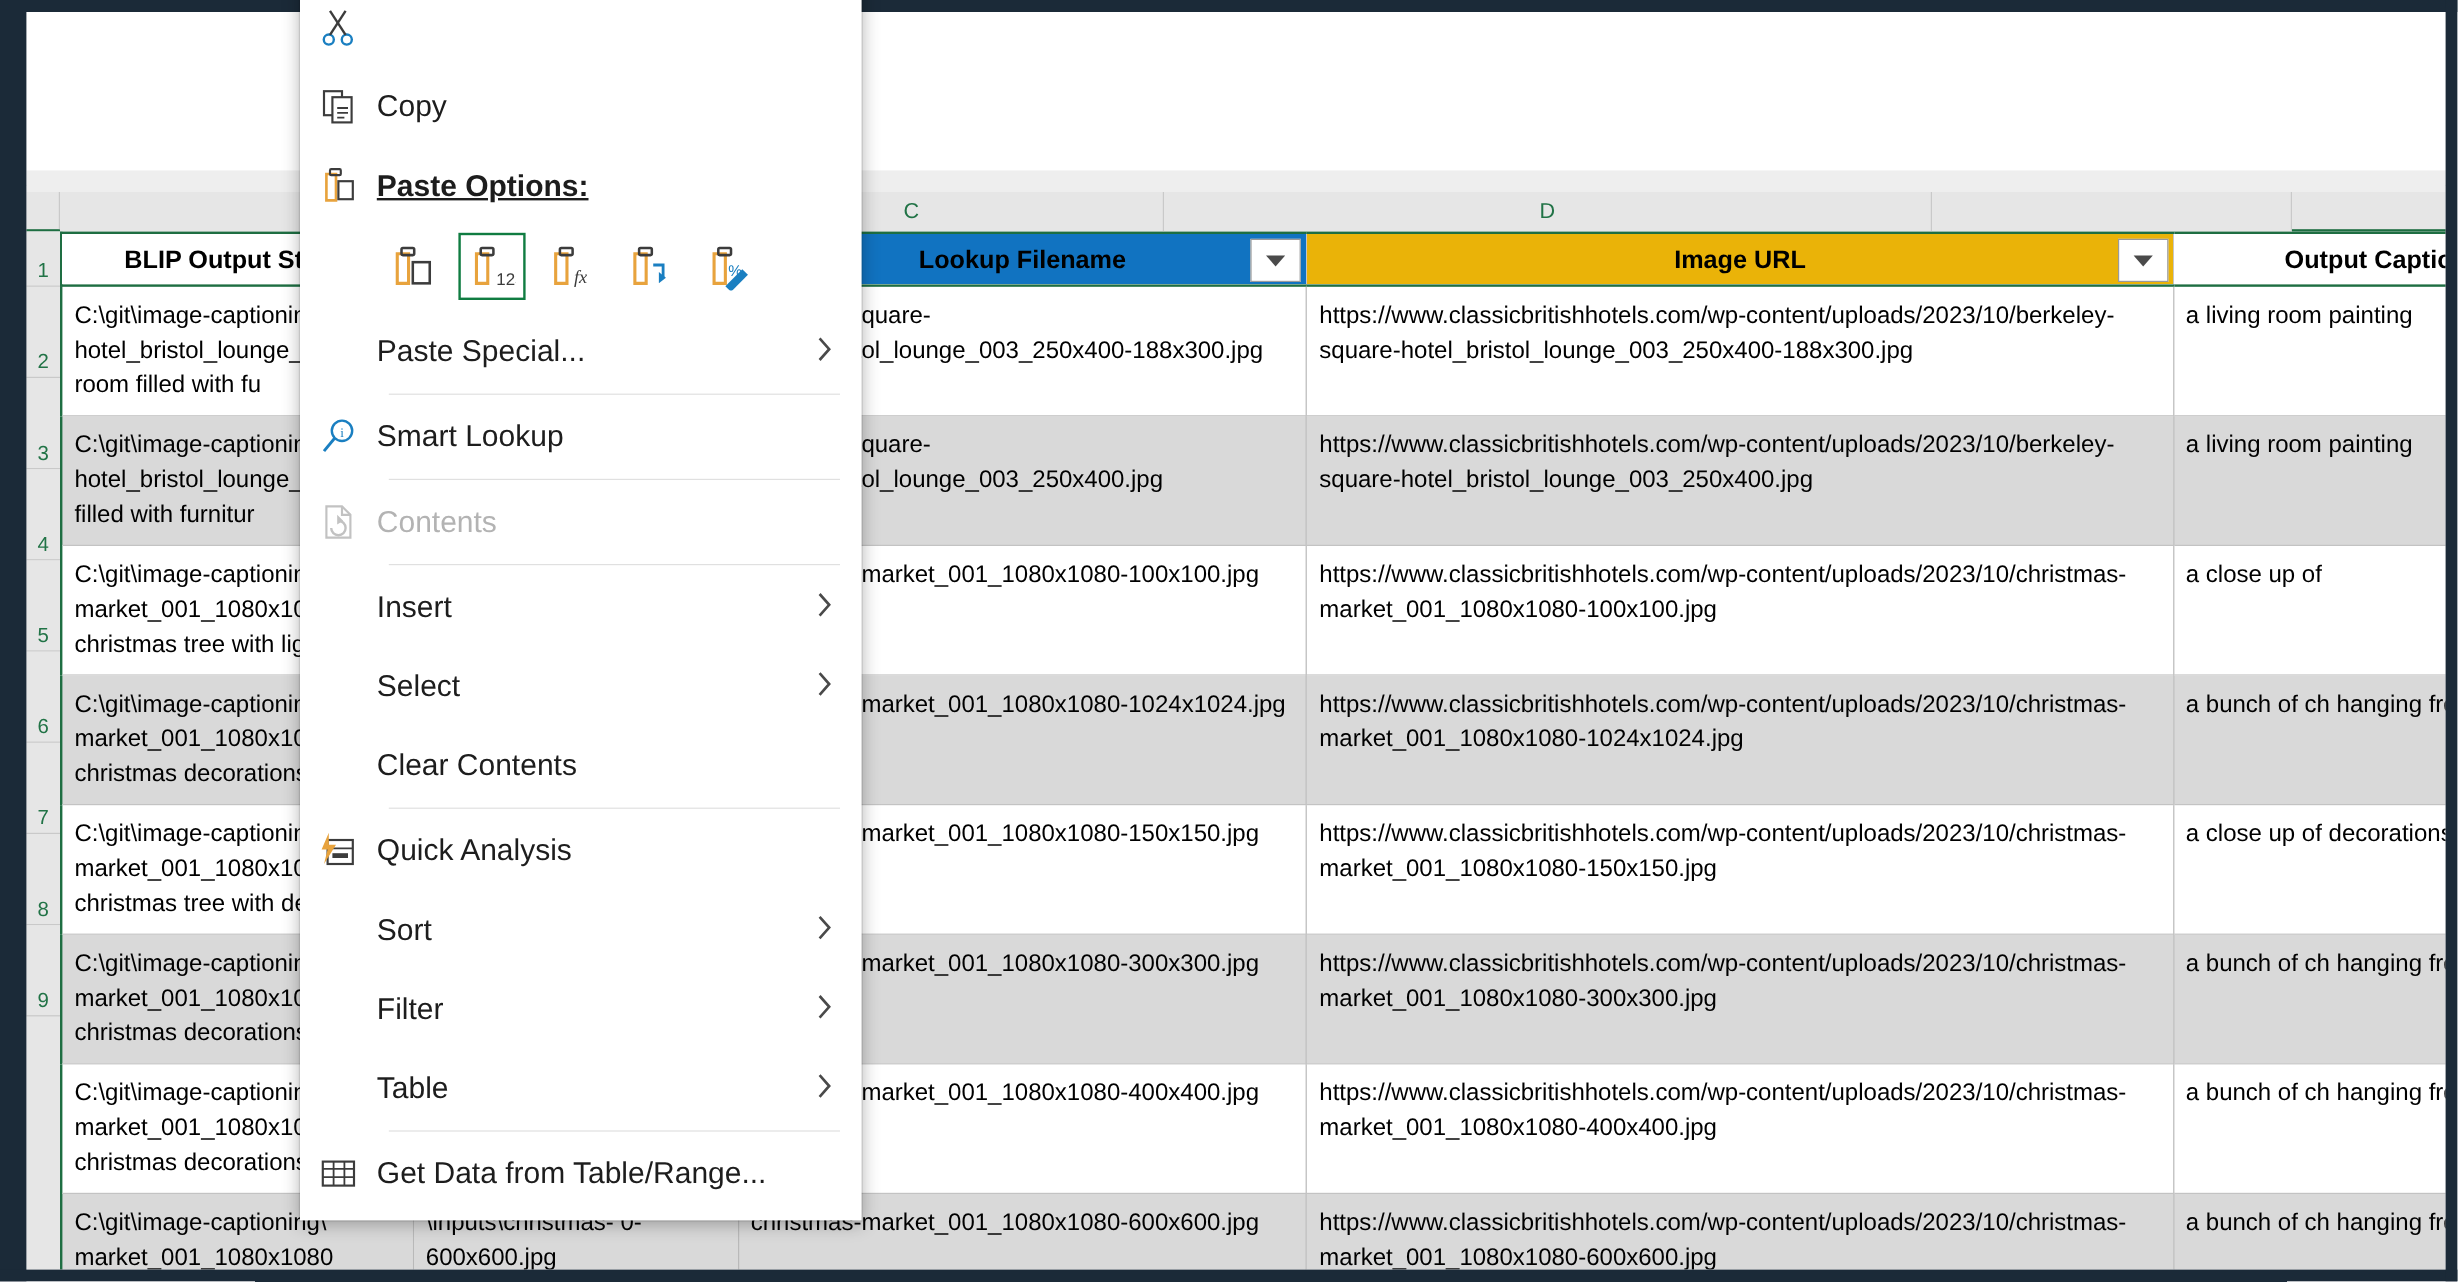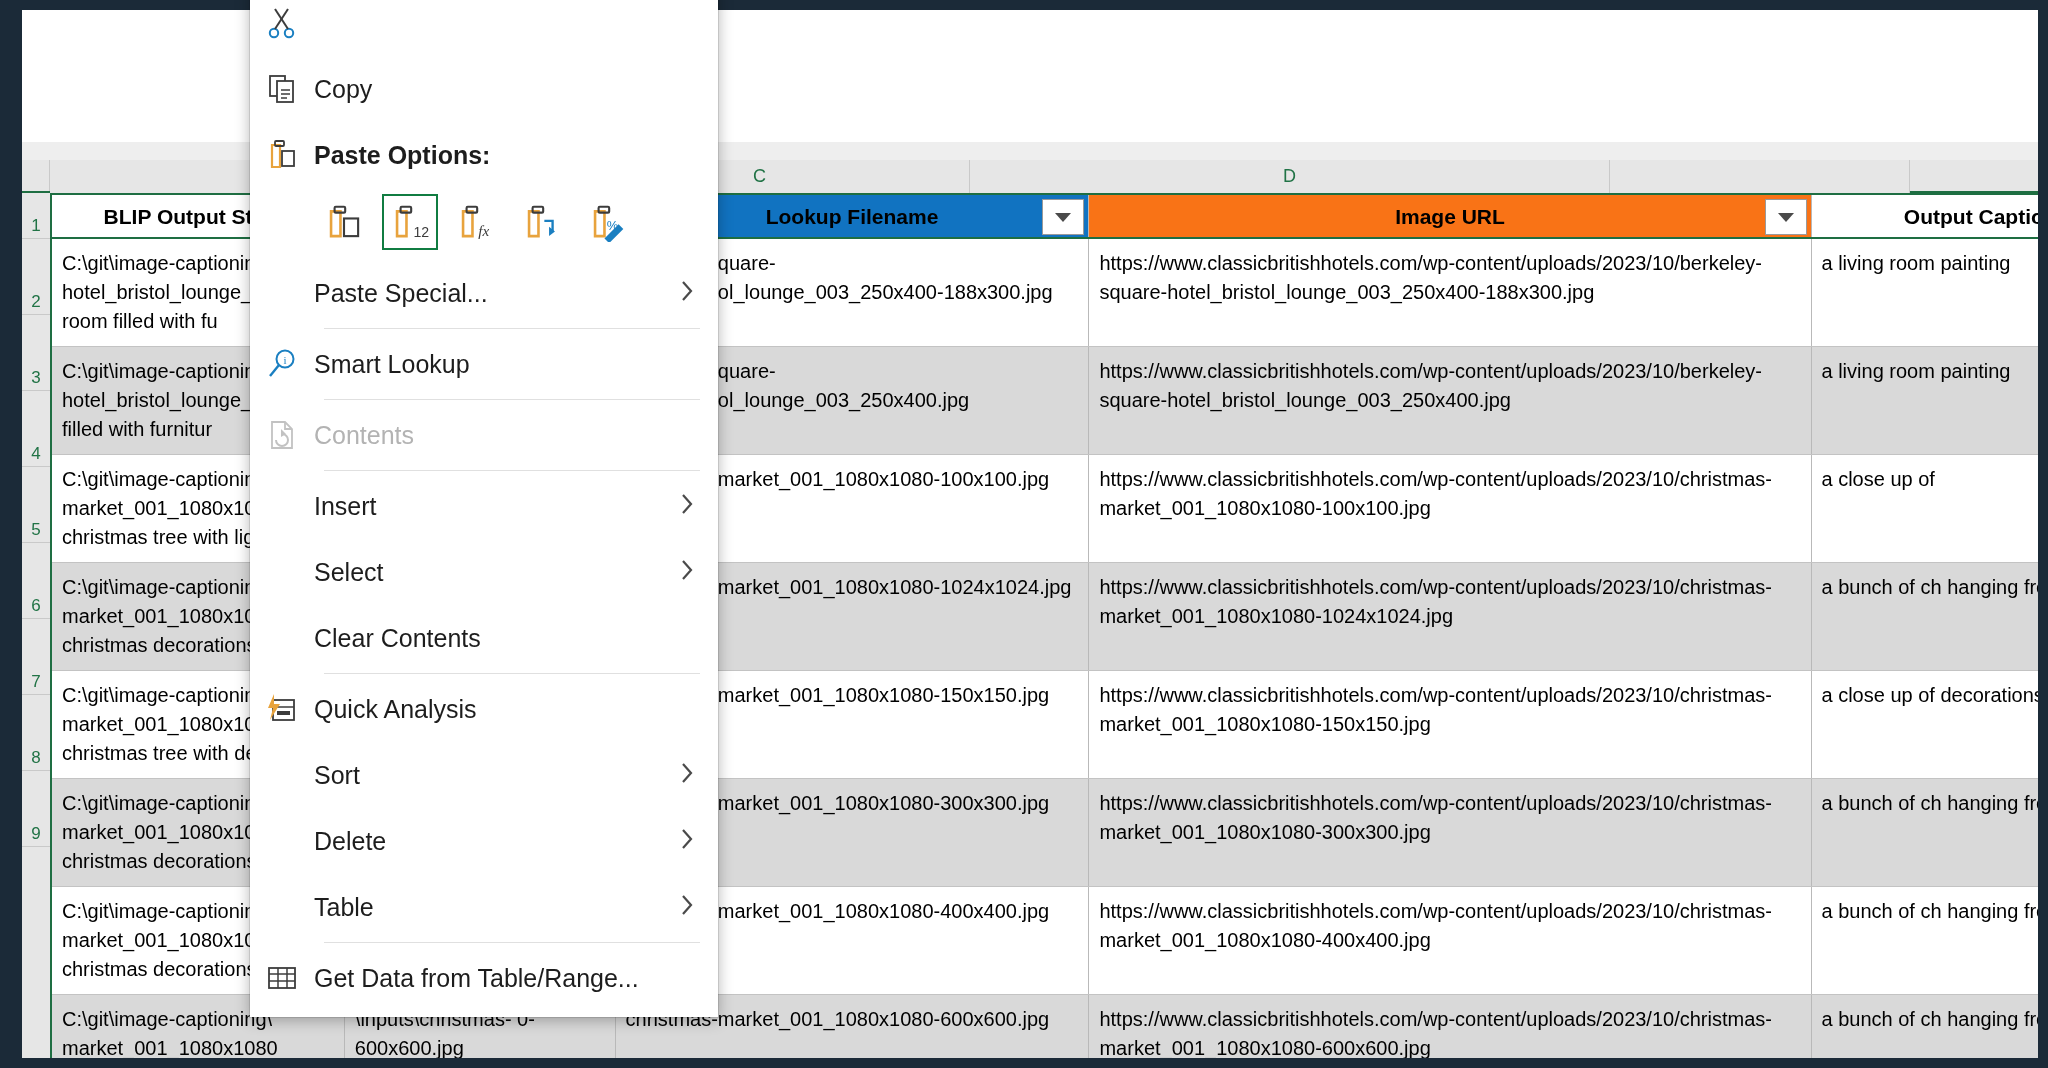--- a/index.html
+++ b/index.html
@@ -93,21 +93,21 @@
     height:44px; padding:0 10px;
     vertical-align: middle;
     font-weight:bold; font-size:21px;
     border-bottom:2px solid #1e6e42;
     border-top:2px solid #1e6e42;
     position:relative;
   }
   th.h-blip { background:#ffffff; color:#000; width:260px; border-left:2px solid #1e6e42;}
   th.h-path { background:#ffffff; color:#000; width:240px; }
   th.h-file { background:#1173c1; color:#fff; width:420px; }
-  th.h-url  { background:#f97316; color:#fff; width:640px; }
+  th.h-url  { background:#eab308; color:#fff; width:640px; }
   th.h-cap  { background:#ffffff; color:#000; width:300px; }
 
   .filter-btn {
     position:absolute; right:4px; top:4px; width:42px; height:36px;
     background:#ffffff; border:1px solid #9a9a9a;
     display:flex; align-items:center; justify-content:center;
     cursor:pointer;
   }
   .filter-btn svg { display:block; }
 
@@ -133,21 +133,21 @@
   }
   .ctx-icon {
     width:64px; min-width:64px; height:66px;
     display:flex; align-items:center; justify-content:center;
   }
   .ctx-label {
     font-size:25px; color:#1d1d1d;
     font-family:"Liberation Sans", sans-serif;
     flex:1;
   }
-  .ctx-label.bold { font-weight:bold; }
+  .ctx-label.bold { font-weight:bold;text-decoration:underline; }
   .ctx-label.disabled { color:#b3b3b3; }
   .ctx-arrow {
     width:26px; color:#4a4a4a; font-size:26px; text-align:center;
     line-height:1;
   }
   .ctx-sep {
     height:1px; background:#e0e0e0; margin:2px 18px 2px 74px;
   }
   .paste-row {
     display:flex; align-items:center; gap:10px;
@@ -429,21 +429,21 @@
       </div>
       <div class="ctx-item">
         <span class="ctx-icon"></span>
         <span class="ctx-label">Sort</span>
         <span class="ctx-arrow"><svg width="16" height="26" viewBox="0 0 16 26">
             <polyline points="4,4 12,13 4,22" fill="none" stroke="#4a4a4a" stroke-width="2.2"></polyline>
           </svg></span>
       </div>
       <div class="ctx-item">
         <span class="ctx-icon"></span>
-        <span class="ctx-label">Delete</span>
+        <span class="ctx-label">Filter</span>
         <span class="ctx-arrow"><svg width="16" height="26" viewBox="0 0 16 26">
             <polyline points="4,4 12,13 4,22" fill="none" stroke="#4a4a4a" stroke-width="2.2"></polyline>
           </svg></span>
       </div>
       <div class="ctx-item">
         <span class="ctx-icon"></span>
         <span class="ctx-label">Table</span>
         <span class="ctx-arrow"><svg width="16" height="26" viewBox="0 0 16 26">
             <polyline points="4,4 12,13 4,22" fill="none" stroke="#4a4a4a" stroke-width="2.2"></polyline>
           </svg></span>

